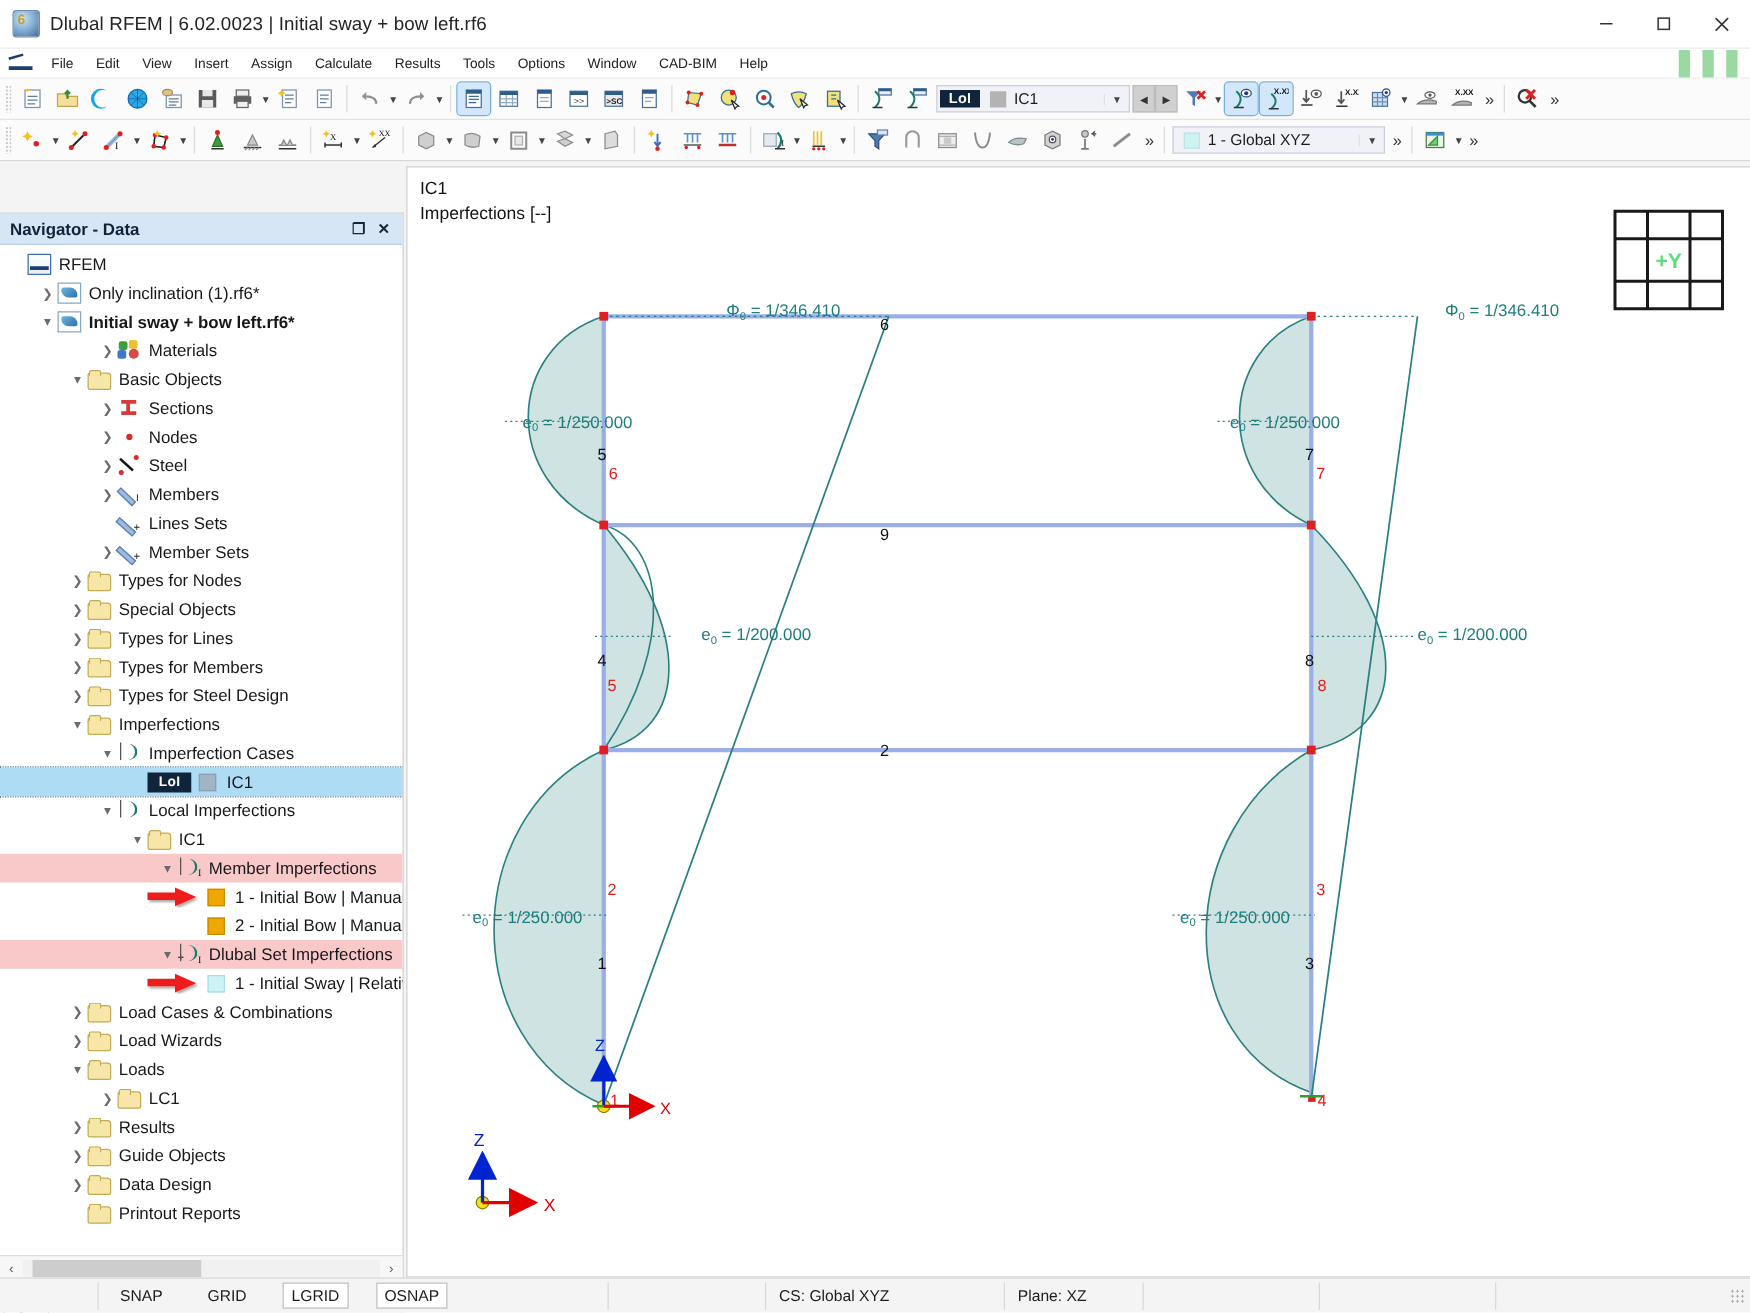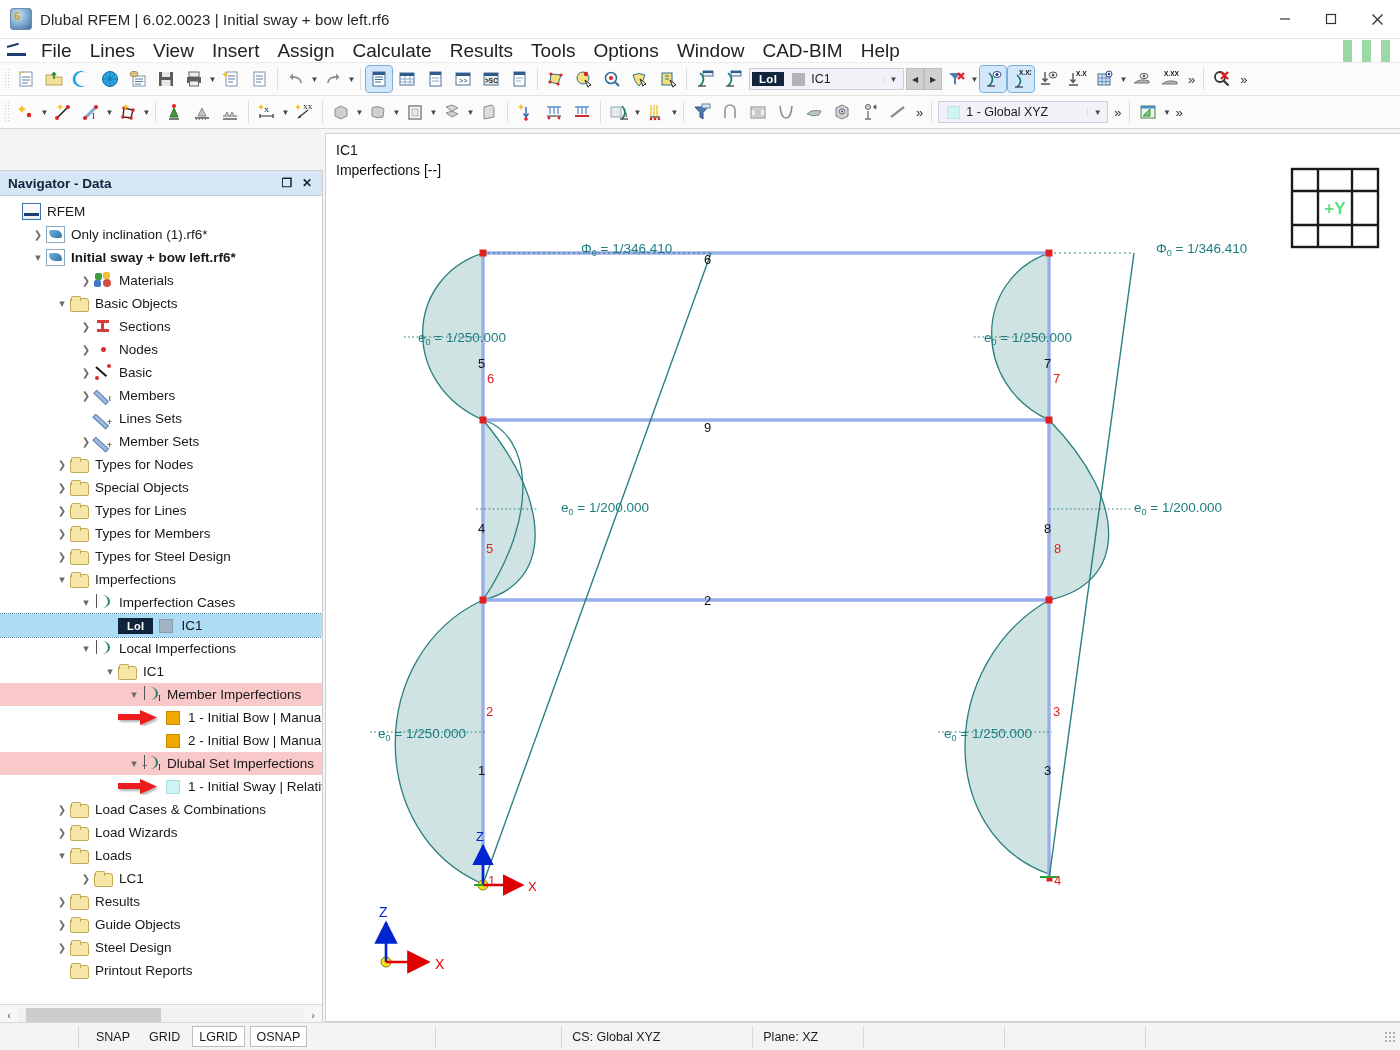--- a/index.html
+++ b/index.html
@@ -42,21 +42,21 @@
     position:absolute; top:39px; left:0; width:1400px; height:24px;
     background:#ffffff; display:flex; align-items:center;
     border-bottom:1px solid #ececec;
   }
   .menu-logo {
     width:22px; height:18px; margin-left:6px; margin-right:4px; position:relative;
   }
   .menu-logo .bar1{ position:absolute; left:1px; top:11px; width:19px; height:3px; background:#1b3e6f;}
   .menu-logo .bar2{ position:absolute; left:1px; top:4px; width:12px; height:2px; background:#1b3e6f; transform:rotate(-16deg); transform-origin:left;}
   .menu-item {
-    padding:3px 9px; font-size:19px; color:#222; cursor:default; white-space:nowrap;text-align:right;
+    padding:3px 9px; font-size:11px; color:#222; cursor:default; white-space:nowrap;text-align:right;
   }
   .menu-green { margin-left:auto; display:flex; gap:10px; padding-right:10px; }
   .menu-green i { display:block; width:9px; height:22px; background:#9ad9a3; }
 
   
   .toolbar {
     position:absolute; left:0; width:1400px; height:33px;
     background:#fbfbfb; display:flex; align-items:center;
     border-bottom:1px solid #e4e4e4;
     overflow:hidden;
@@ -227,21 +227,21 @@
       </div>
     </div>
   </div>
 
   <div class="menubar">
     <div class="menu-logo">
       <div class="bar1"></div>
         <div class="bar2"></div>
     </div>
     <div class="menu-item">File</div>
-    <div class="menu-item">Lines</div>
+    <div class="menu-item">Edit</div>
     <div class="menu-item">View</div>
     <div class="menu-item">Insert</div>
     <div class="menu-item">Assign</div>
     <div class="menu-item">Calculate</div>
     <div class="menu-item">Results</div>
     <div class="menu-item">Tools</div>
     <div class="menu-item">Options</div>
     <div class="menu-item">Window</div>
     <div class="menu-item">CAD-BIM</div>
     <div class="menu-item">Help</div>
@@ -810,21 +810,21 @@
           <span class="twist closed"></span>
           <span class="ticon ic-node"></span>
           <span class="tlabel">Nodes</span>
         </div>
         <div class="tnode">
           <span style="display:inline-block;width:78px;flex:0 0 auto"></span>
           <span class="twist closed"></span>
           <span class="ticon ic-line">
             <i></i>
           </span>
-          <span class="tlabel">Basic</span>
+          <span class="tlabel">Steel</span>
         </div>
         <div class="tnode">
           <span style="display:inline-block;width:78px;flex:0 0 auto"></span>
           <span class="twist closed"></span>
           <span class="ticon ic-memb">
             <i>I</i>
           </span>
           <span class="tlabel">Members</span>
         </div>
         <div class="tnode">
@@ -992,21 +992,21 @@
         <div class="tnode">
           <span style="display:inline-block;width:54px;flex:0 0 auto"></span>
           <span class="twist closed"></span>
           <span class="ticon ic-folder"></span>
           <span class="tlabel">Guide Objects</span>
         </div>
         <div class="tnode">
           <span style="display:inline-block;width:54px;flex:0 0 auto"></span>
           <span class="twist closed"></span>
           <span class="ticon ic-folder"></span>
-          <span class="tlabel">Steel Design</span>
+          <span class="tlabel">Data Design</span>
         </div>
         <div class="tnode">
           <span style="display:inline-block;width:54px;flex:0 0 auto"></span>
           <span class="twist"></span>
           <span class="ticon ic-folder"></span>
           <span class="tlabel">Printout Reports</span>
         </div>
       </div>
 
     <div class="nav-hscroll">
@@ -1190,21 +1190,21 @@
         <line x1="60" y1="828" x2="102" y2="828" stroke="#e00000" stroke-width="2.6" marker-end="url(#arrX2)"></line>
         <text x="53" y="783" fill="#0024d0" font-size="14" font-family="Liberation Sans, sans-serif">Z</text>
         <text x="109" y="835" fill="#e00000" font-size="14" font-family="Liberation Sans, sans-serif">X</text>
       </g>
     </svg>
   </div>
 
   <div class="statusbar">
     <div class="sb-cell" style="width:78px"></div>
     <div class="sb-div"></div>
-    <div class="sb-cell" style="gap:5px">
+    <div class="sb-cell" style="gap:22px">
       <div class="sb-toggle">SNAP</div>
       <div class="sb-toggle">GRID</div>
       <div class="sb-toggle on">LGRID</div>
       <div class="sb-toggle on">OSNAP</div>
     </div>
     <div class="sb-cell" style="width:118px"></div>
     <div class="sb-div"></div>
     <div class="sb-cell" style="width:125px"></div>
     <div class="sb-div"></div>
     <div class="sb-cell" style="width:190px">CS: Global XYZ</div>

